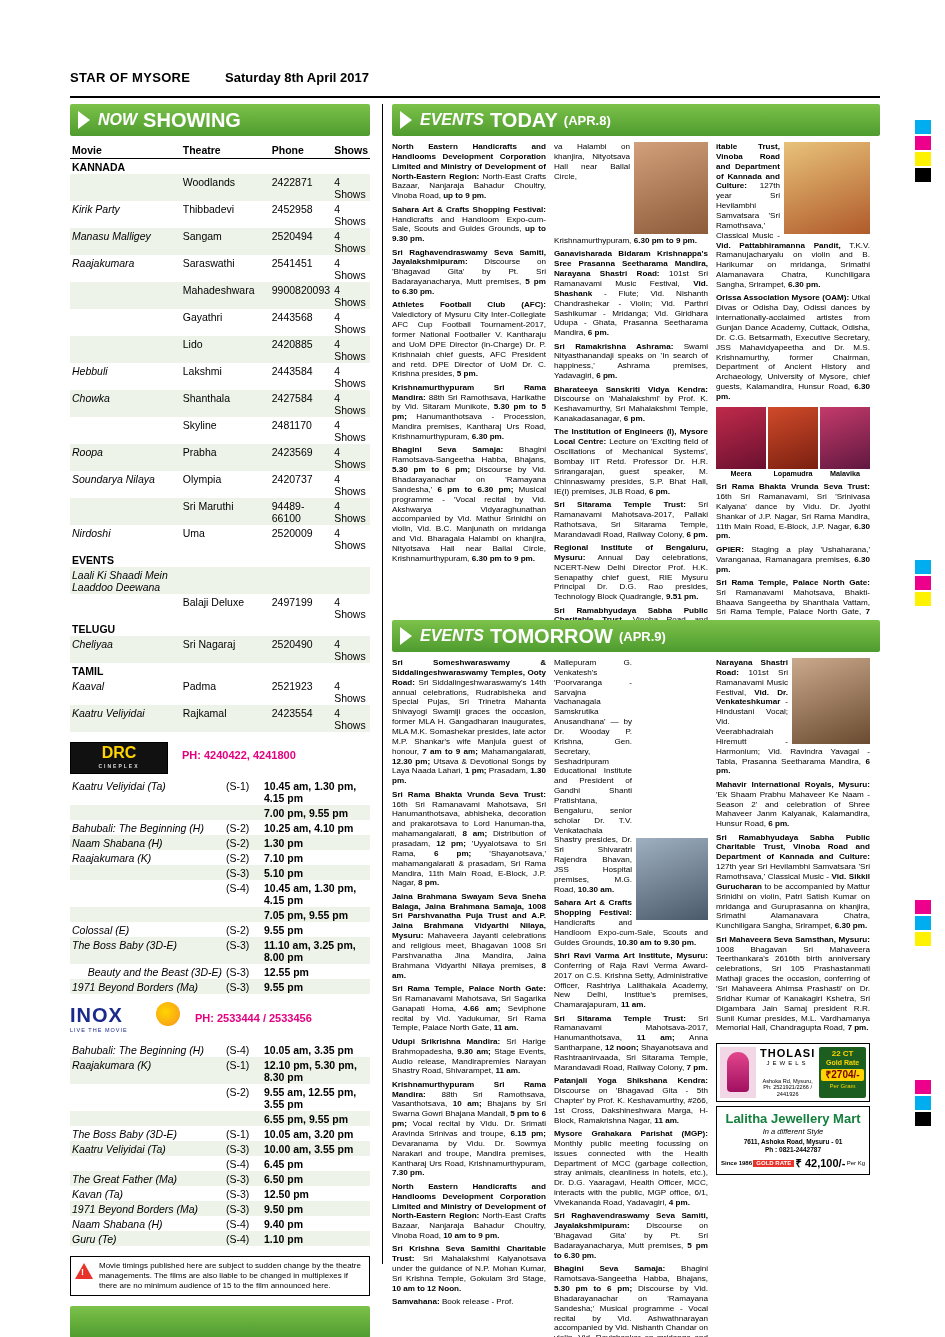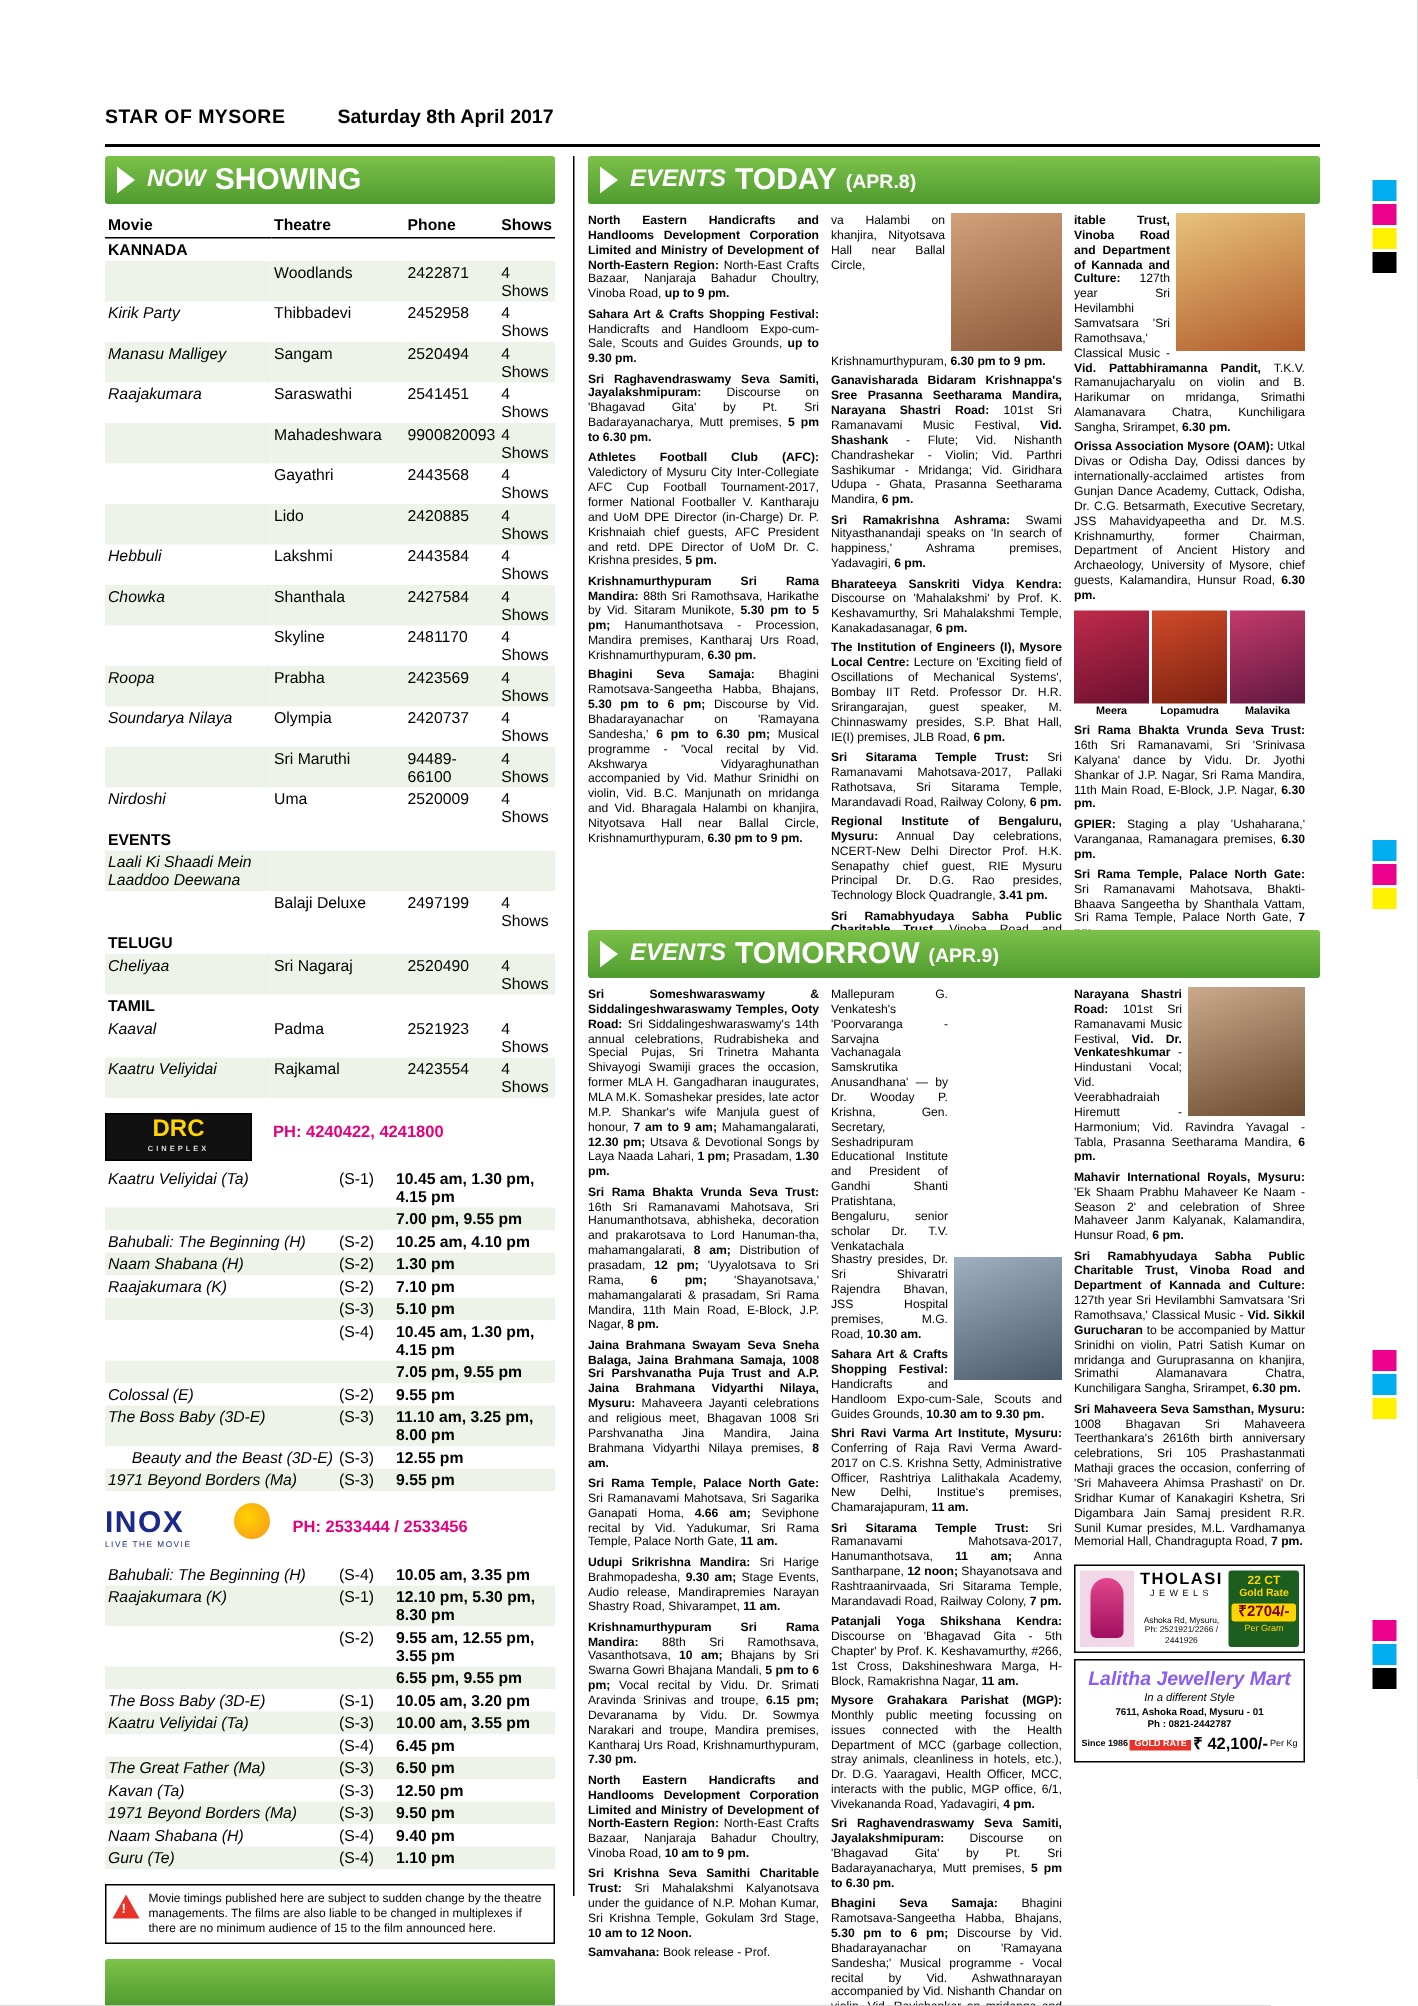--- a/index.html
+++ b/index.html
@@ -389,21 +389,21 @@
         <div style="float:right;width:74px;margin:0 0 2px 4px;">
           <div class="photo" style="height:92px;background:linear-gradient(160deg,#d2a07a,#8d5a3a);"></div>
         </div>
         <div id="et-c2">
             <p>va Halambi on khanjira, Nityotsava Hall near Ballal Circle, Krishnamurthypuram, <b>6.30 pm to 9 pm.</b></p>
             <p><b>Ganavisharada Bidaram Krishnappa's Sree Prasanna Seetharama Mandira, Narayana Shastri Road:</b> 101st Sri Ramanavami Music Festival, <b>Vid. Shashank</b> - Flute; Vid. Nishanth Chandrashekar - Violin; Vid. Parthri Sashikumar - Mridanga; Vid. Giridhara Udupa - Ghata, Prasanna Seetharama Mandira, <b>6 pm.</b></p>
             <p><b>Sri Ramakrishna Ashrama:</b> Swami Nityasthanandaji speaks on 'In search of happiness,' Ashrama premises, Yadavagiri, <b>6 pm.</b></p>
             <p><b>Bharateeya Sanskriti Vidya Kendra:</b> Discourse on 'Mahalakshmi' by Prof. K. Keshavamurthy, Sri Mahalakshmi Temple, Kanakadasanagar, <b>6 pm.</b></p>
             <p><b>The Institution of Engineers (I), Mysore Local Centre:</b> Lecture on 'Exciting field of Oscillations of Mechanical Systems', Bombay IIT Retd. Professor Dr. H.R. Srirangarajan, guest speaker, M. Chinnaswamy presides, S.P. Bhat Hall, IE(I) premises, JLB Road, <b>6 pm.</b></p>
             <p><b>Sri Sitarama Temple Trust:</b> Sri Ramanavami Mahotsava-2017, Pallaki Rathotsava, Sri Sitarama Temple, Marandavadi Road, Railway Colony, <b>6 pm.</b></p>
-            <p><b>Regional Institute of Bengaluru, Mysuru:</b> Annual Day celebrations, NCERT-New Delhi Director Prof. H.K. Senapathy chief guest, RIE Mysuru Principal Dr. D.G. Rao presides, Technology Block Quadrangle, <b>3.41 pm.</b></p>
+            <p><b>Regional Institute of Bengaluru, Mysuru:</b> Annual Day celebrations, NCERT-New Delhi Director Prof. H.K. Senapathy chief guest, RIE Mysuru Principal Dr. D.G. Rao presides, Technology Block Quadrangle, <b>9.51 pm.</b></p>
             <p><b>Sri Ramabhyudaya Sabha Public Charitable Trust,</b> Vinoba Road and Department of Kannada and Culture:</p>
           </div>
       </div>
       <div class="art-col" style="width:154px;">
         <div style="float:right;width:86px;margin:0 0 2px 4px;">
           <div class="photo" style="height:92px;background:linear-gradient(160deg,#e8c27a,#b05a2a);"></div>
         </div>
         <div id="et-c3-a">
             <p><b>itable Trust, Vinoba Road and Department of Kannada and Culture:</b> 127th year Sri Hevilambhi Samvatsara 'Sri Ramothsava,' Classical Music - <b>Vid. Pattabhiramanna Pandit,</b> T.K.V. Ramanujacharyalu on violin and B. Harikumar on mridanga, Srimathi Alamanavara Chatra, Kunchiligara Sangha, Srirampet, <b>6.30 pm.</b></p>
             <p><b>Orissa Association Mysore (OAM):</b> Utkal Divas or Odisha Day, Odissi dances by internationally-acclaimed artistes from Gunjan Dance Academy, Cuttack, Odisha, Dr. C.G. Betsarmath, Executive Secretary, JSS Mahavidyapeetha and Dr. M.S. Krishnamurthy, former Chairman, Department of Ancient History and Archaeology, University of Mysore, chief guests, Kalamandira, Hunsur Road, <b>6.30 pm.</b></p>
@@ -488,21 +488,21 @@
           </div>
           <div style="width:52px;background:#1b5e20;color:#ffd400;text-align:center;padding:2px 0;border-radius:2px;">
             <div style="font-size:8px;font-weight:bold;">22 CT</div>
             <div style="font-size:7px;font-weight:bold;">Gold Rate</div>
             <div style="font-size:10px;font-weight:bold;background:#ffd400;color:#7a0000;margin:2px 2px;border-radius:2px;">₹2704/-</div>
             <div style="font-size:6px;">Per Gram</div>
           </div>
         </div>
 
         <div style="margin-top:4px;border:1px solid #000;padding:4px;text-align:center;background:#fff;">
-          <div style="font-size:13px;font-weight:bold;font-style:italic;color:#8b5cf6;">Lalitha Jewellery Mart</div>
+          <div style="font-size:13px;font-weight:bold;color:#15803d;">Lalitha Jewellery Mart</div>
           <div style="font-size:7.5px;font-style:italic;">In a different Style</div>
           <div style="font-size:6.5px;font-weight:bold;margin-top:2px;">7611, Ashoka Road, Mysuru - 01</div>
           <div style="font-size:6.5px;font-weight:bold;">Ph : 0821-2442787</div>
           <div style="display:flex;justify-content:space-between;align-items:center;margin-top:3px;">
             <div style="font-size:6px;font-weight:bold;">Since 1986</div>
             <div style="font-size:6px;font-weight:bold;background:#e8332a;color:#fff;padding:0 3px;">GOLD RATE</div>
             <div style="font-size:11px;font-weight:bold;">₹ 42,100/-</div>
             <div style="font-size:6px;">Per Kg</div>
           </div>
         </div>

